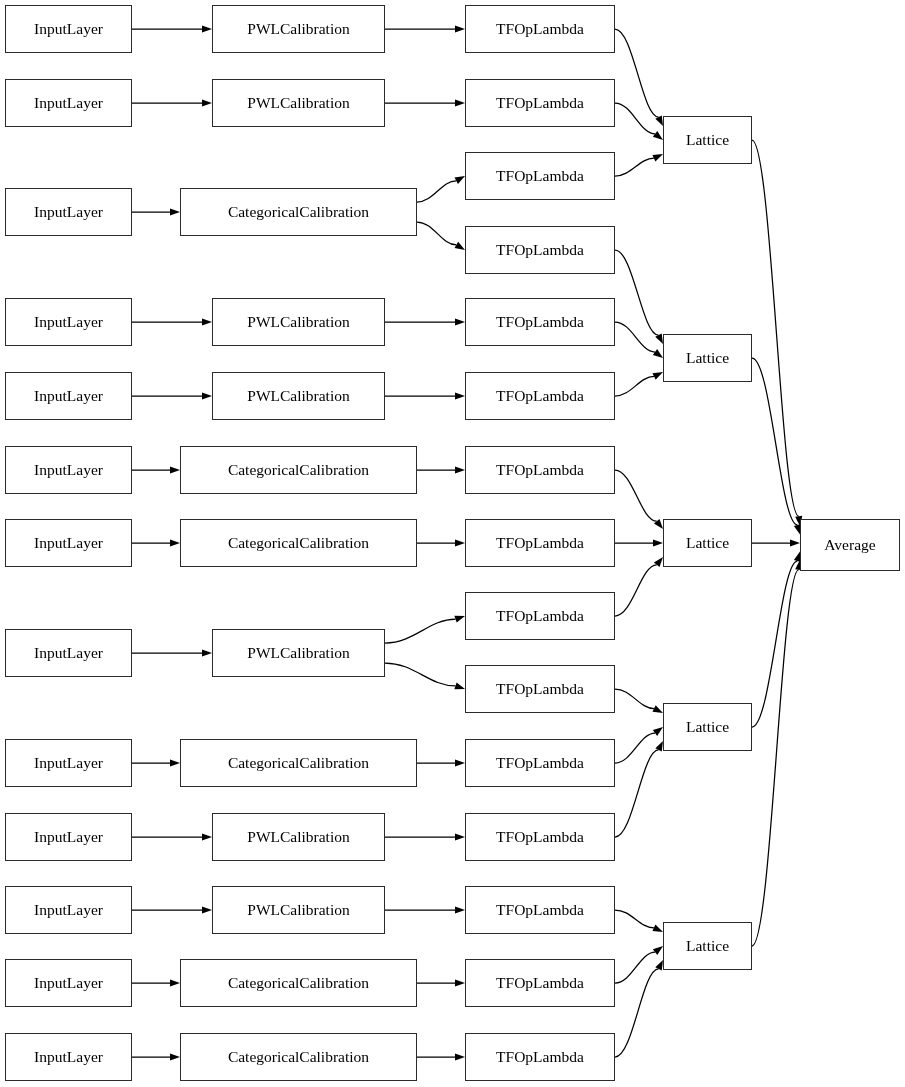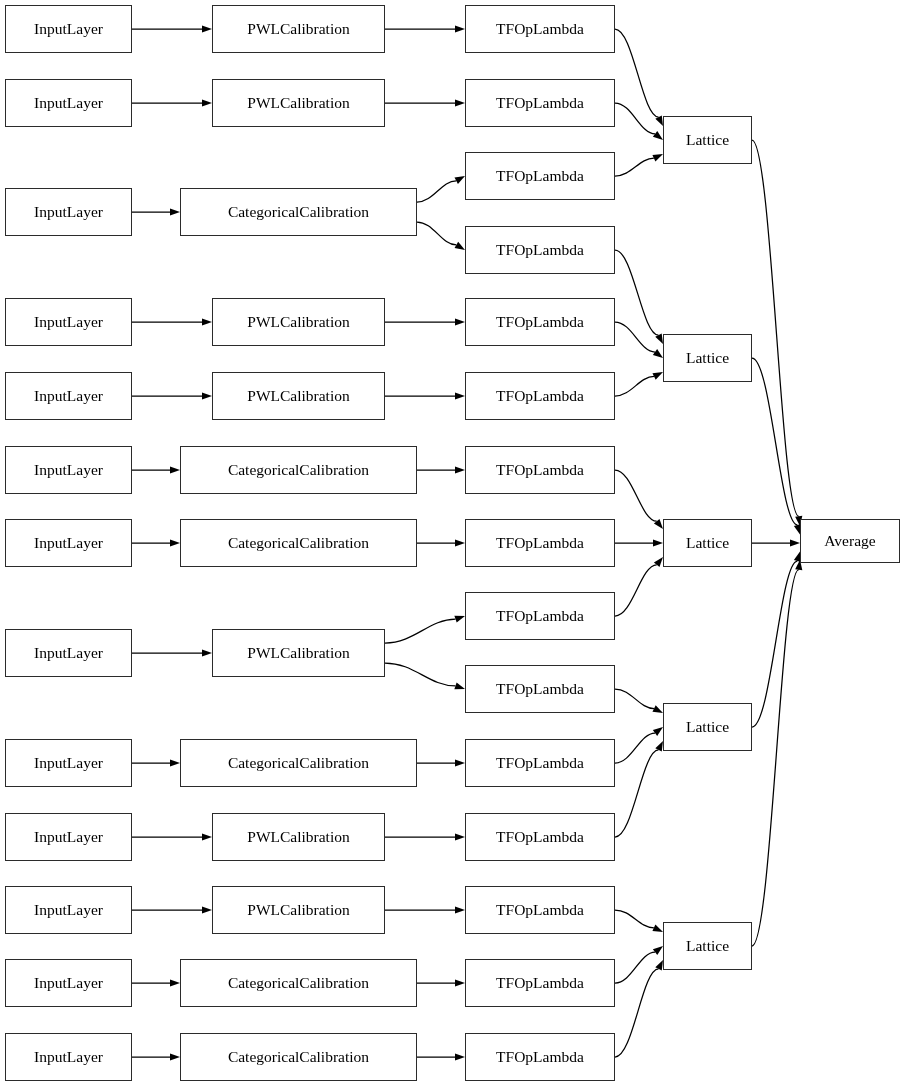--- a/index.html
+++ b/index.html
@@ -249,17 +249,17 @@
       </div>
       <div class="node" style="left: 663px; top: 519px; width: 89px; height: 48px;">
         <span>Lattice</span>
       </div>
       <div class="node" style="left: 663px; top: 703px; width: 89px; height: 48px;">
         <span>Lattice</span>
       </div>
       <div class="node" style="left: 663px; top: 922px; width: 89px; height: 48px;">
         <span>Lattice</span>
       </div>
-      <div class="node" style="left: 800px; top: 519px; width: 100px; height: 44px;">
+      <div class="node" style="left: 800px; top: 519px; width: 100px; height: 52px;">
         <span>Average</span>
       </div>
     </div>
 </div>
 
 </body></html>

